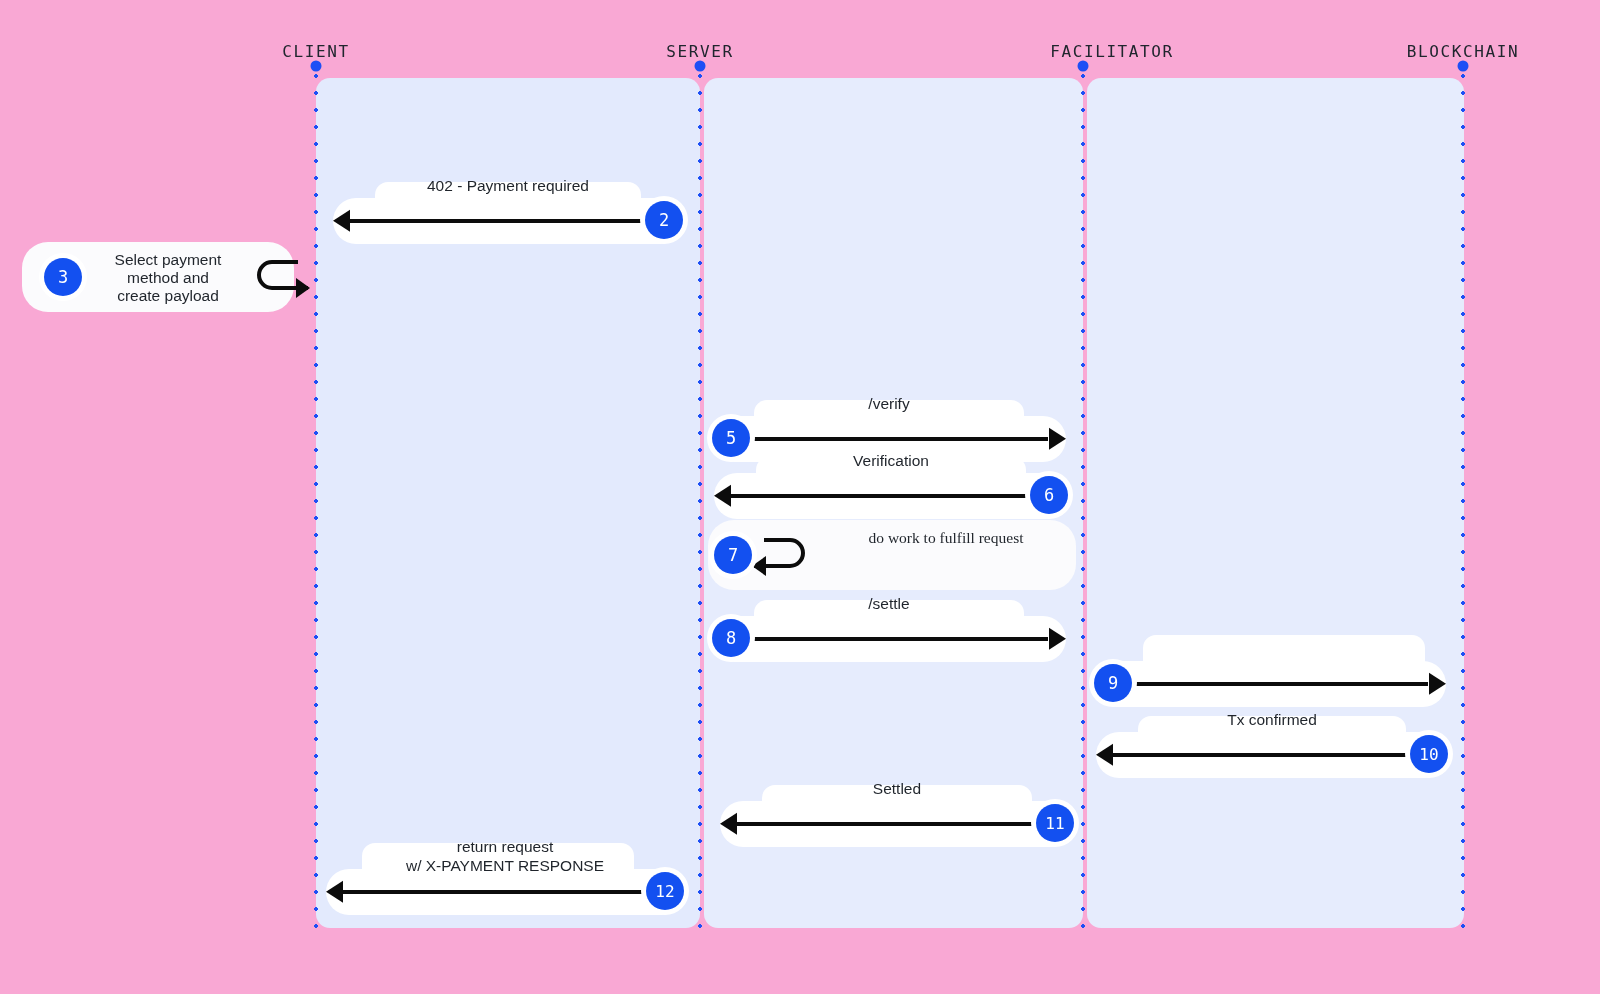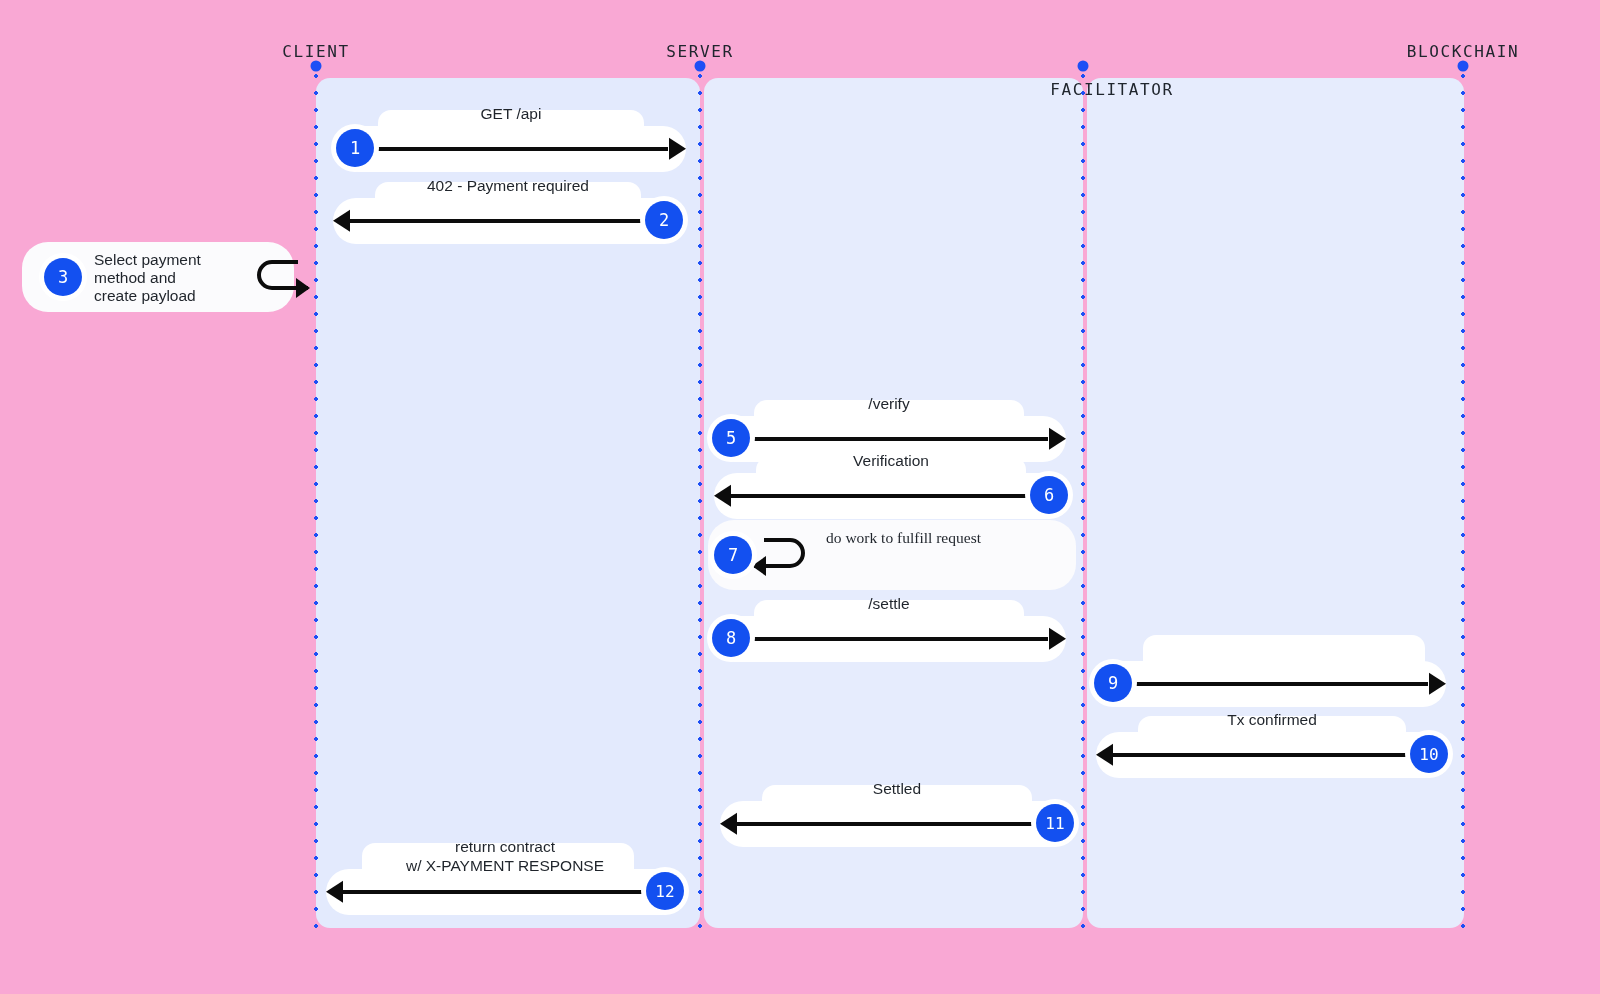--- a/index.html
+++ b/index.html
@@ -141,59 +141,51 @@
   
   .note {
     position: absolute;
     background: #fbfbfd;
     border-radius: 26px;
     height: 70px;
   }
   .note .badge { top: 16px; }
   .note .note-label {
     position: absolute;
-    text-align: left;
+    text-align: center;
     font-size: 15.5px;
     color: #1f242b;
     line-height: 18px;
     white-space: pre-line;
   }
   .loop-icon { position: absolute; }
 </style>
 </head>
 <body>
 
 <div id="canvas">
 
   <div class="lane-band b0" style="left:316px; width:384px;"></div>
   <div class="lane-band b1" style="left:704px; width:379px;"></div>
   <div class="lane-band b2" style="left:1087px; width:377px;"></div>
 
   <div class="lane-title" style="left:316px;">CLIENT</div>
   <div class="lane-title" style="left:700px;">SERVER</div>
-  <div class="lane-title" style="left:1112px;margin-top:38px;">FACILITATOR</div>
+  <div class="lane-title" style="left:1112px;">FACILITATOR</div>
   <div class="lane-title" style="left:1463px;text-align:center;">BLOCKCHAIN</div>
 
   <div class="lifeline" style="left:316px;"></div>
   <div class="lifeline-dot" style="left:316px;"></div>
   <div class="lifeline" style="left:700px;"></div>
   <div class="lifeline-dot" style="left:700px;"></div>
   <div class="lifeline" style="left:1083px;"></div>
   <div class="lifeline-dot" style="left:1083px;"></div>
   <div class="lifeline" style="left:1463px;"></div>
   <div class="lifeline-dot" style="left:1463px;"></div>
 
-  <div class="msg" style="left:336px; width:350px; top:110px;">
-    <div class="capsule"></div>
-    <div class="label-plate"></div>
-    <div class="label">GET /api</div>
-    <div class="line" style="left:22px; right:18px;"></div>
-    <div class="head right" style="right:0px;"></div>
-    <div class="badge" style="left:0px;">1</div>
-  </div>
 
   <div class="msg" style="left:333px; width:350px; top:182px;">
     <div class="capsule"></div>
     <div class="label-plate"></div>
     <div class="label">402 - Payment required</div>
     <div class="line" style="left:16px; right:22px;"></div>
     <div class="head left" style="left:0px;"></div>
     <div class="badge" style="right:0px;">2</div>
   </div>
 
@@ -269,20 +261,20 @@
     <div class="label-plate"></div>
     <div class="label">Settled</div>
     <div class="line" style="left:16px; right:22px;"></div>
     <div class="head left" style="left:0px;"></div>
     <div class="badge wide" style="right:0px;">11</div>
   </div>
 
   <div class="msg two-line" style="left:326px; width:358px; top:853px;">
     <div class="capsule"></div>
     <div class="label-plate" style="left:10%; right:14%;"></div>
-    <div class="label">return contract
+    <div class="label">return request
 w/ X-PAYMENT RESPONSE</div>
     <div class="line" style="left:16px; right:22px;"></div>
     <div class="head left" style="left:0px;"></div>
     <div class="badge wide" style="right:0px;">12</div>
   </div>
 
 </div>
 
 </body></html>

